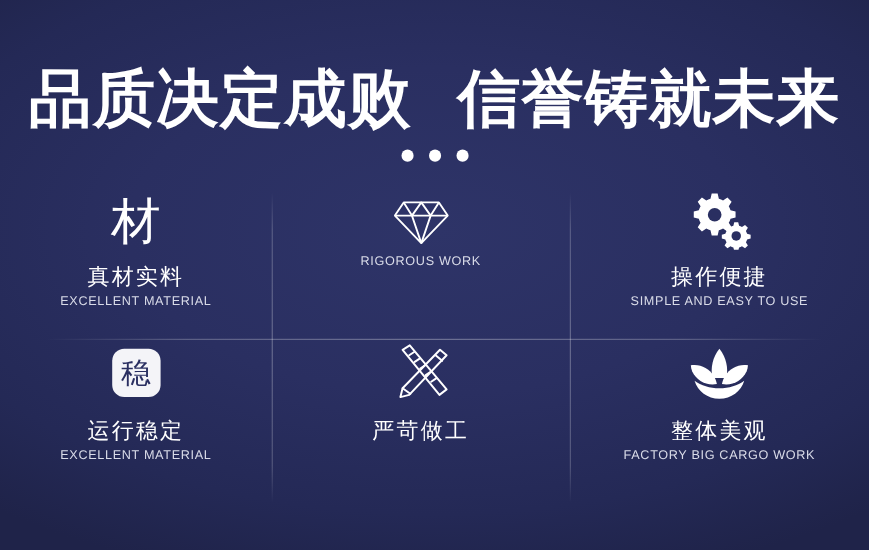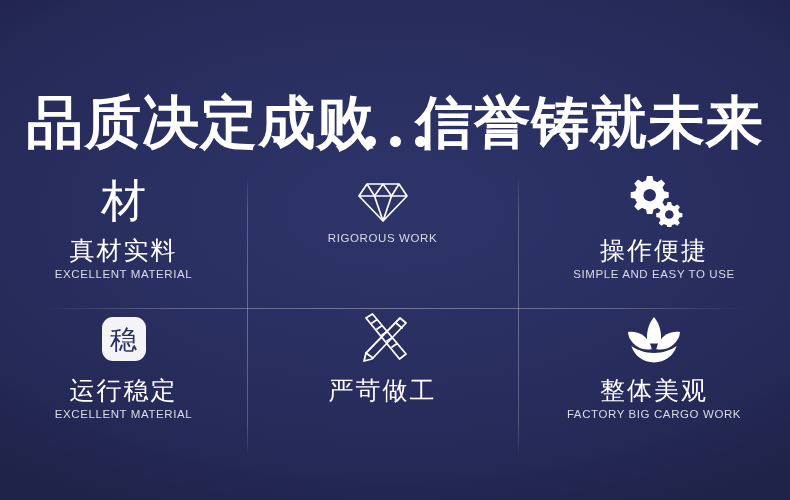--- a/index.html
+++ b/index.html
@@ -18,21 +18,20 @@
       radial-gradient(ellipse 620px 330px at 50% 42%, #2e3468 0%, #2a2f61 45%, #242956 78%, #1f2349 100%),
       linear-gradient(180deg, #272c60 0%, #2b3066 40%, #242a56 72%, #1d2246 100%);
     overflow: hidden;
   }
 
   
   .title-wrap {
     position: absolute;
     top: 58px; left: 0; right: 0;
     text-align: center;
-    margin-top: 32px;
   }
   .title {
     color: #ffffff;
     font-size: 57px;
     line-height: 64px;
     font-weight: bold;
     letter-spacing: 1px;
     white-space: pre;
     font-family: "DejaVu Sans", "Liberation Sans", sans-serif;
   }
@@ -69,21 +68,21 @@
   .icon-box {
     height: 58px;
     display: flex;
     align-items: center;
     justify-content: center;
   }
   .cell.row2 .icon-box { height: 62px; }
 
   .cn-title {
     color: #ffffff;
-    font-size: 25px;
+    font-size: 20px;
     line-height: 30px;
     letter-spacing: 2px;
     font-family: "DejaVu Sans", "Liberation Sans", sans-serif;
     margin-top: 6px;
   }
   .en-title {
     color: #d9dbe8;
     font-size: 11.5px;
     line-height: 16px;
     letter-spacing: 0.6px;

